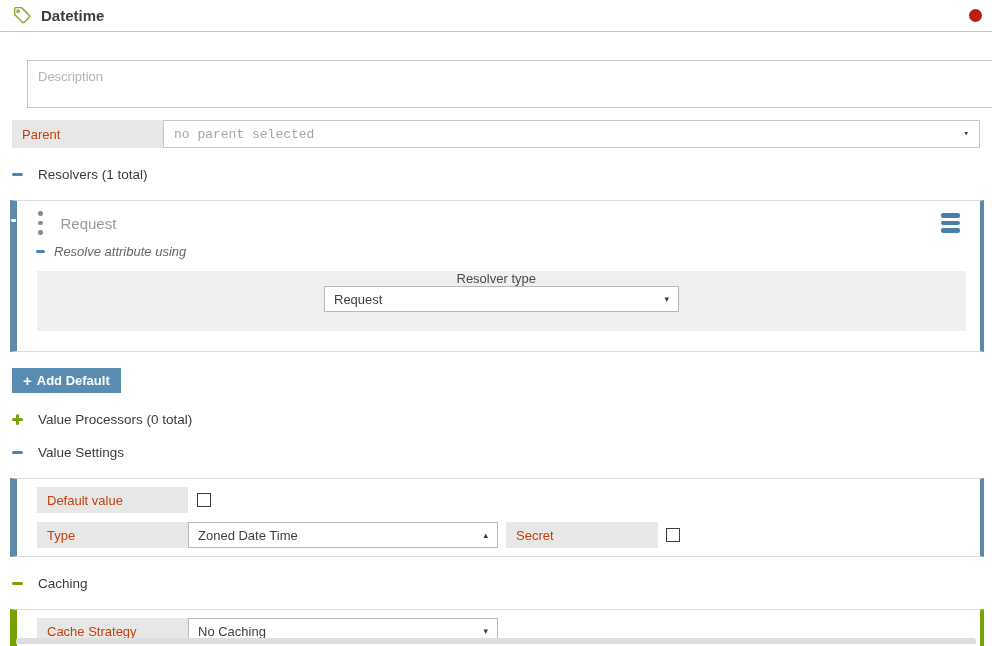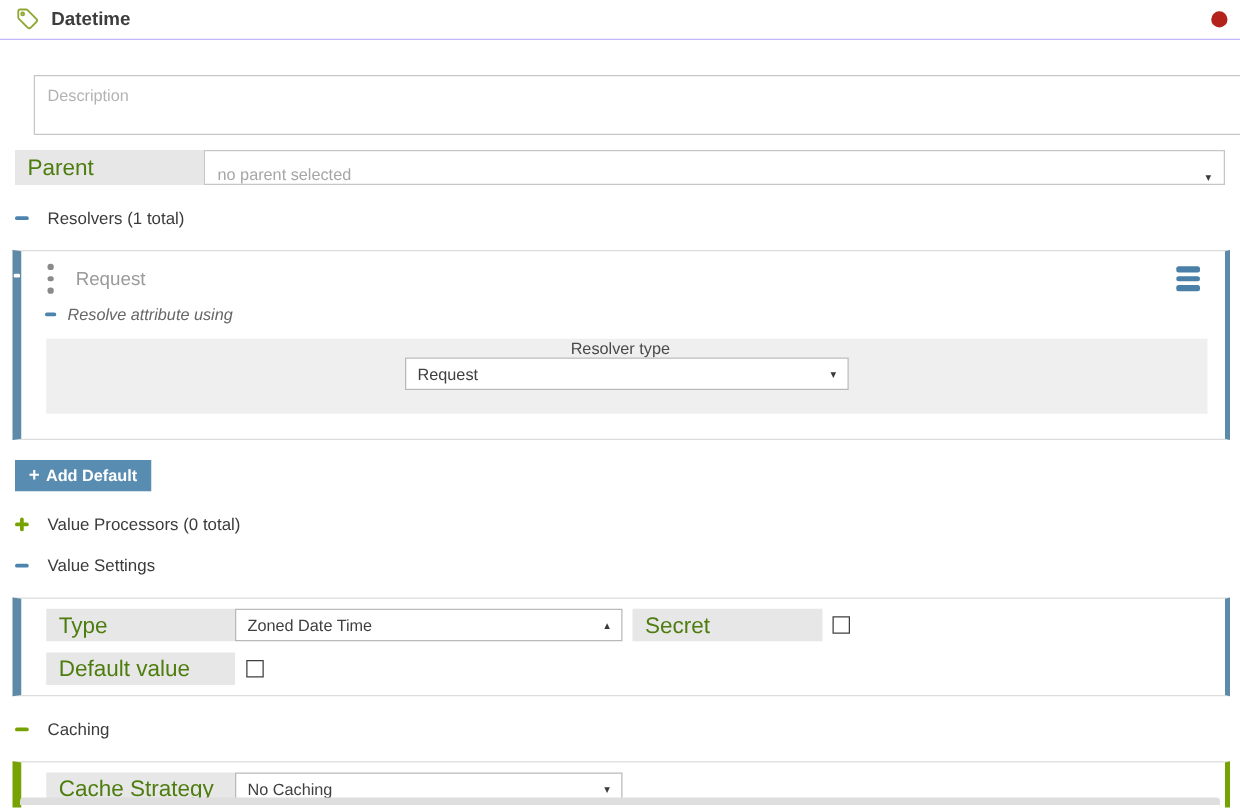--- a/index.html
+++ b/index.html
@@ -20,26 +20,26 @@
   textarea.description {
     display:block; margin:28px 27px 0; width:968px; height:48px;
     border:1px solid #c6c6c6; resize:none; padding:8px 10px;
     font:13px "Liberation Sans", sans-serif; color:#3f3f3f; outline:none;
   }
   textarea.description::placeholder { color:#b3b3b3; }
 
   
   .parent-row { margin:12px 12px 0; height:28px; display:flex; align-items:stretch; }
   .field-label {
-    width:151px; background:#e8e7e7; color:#4d7c0f; font-size:18px;
+    width:151px; background:#e8e7e7; color:#c2410c; font-size:13px;
     display:flex; align-items:center; padding:0 10px; flex:none;
   }
   .combo {
     flex:1; border:1px solid #c6c6c6; background:#fff; display:flex;
-    align-items:flex-end; justify-content:space-between; padding:0 10px; cursor:pointer;
+    align-items:center; justify-content:space-between; padding:0 10px; cursor:pointer;font-family:Liberation Mono, monospace;
   }
   .combo .ph { color:#a6a6a6; font-size:13px; }
   .caret { font-size:9px; color:#3a3a3a; line-height:1; }
 
   
   .section-head { margin:19px 0 0 12px; display:flex; align-items:center; height:14px; cursor:pointer; }
   .section-head .label { margin-left:15px; font-size:13.5px; color:#3b3b3b; }
   .minus { width:11px; height:3px; border-radius:1.5px; flex:none; }
   .minus.blue  { background:#4c84ad; }
   .minus.green { background:#76a203; }
@@ -182,32 +182,32 @@
   </div>
 
   
   <div class="section-head">
     <span class="minus blue"></span>
     <span class="label">Value Settings</span>
   </div>
 
   <div class="card blue settings-card">
     <div class="vs-row">
+      <div class="field-label">Default value</div>
+      <span class="checkbox"></span>
+    </div>
+    <div class="vs-row">
       <div class="field-label">Type</div>
       <div class="select w310">
         <span>Zoned Date Time</span>
         <span class="caret">▴</span>
       </div>
       <div class="field-label w152">Secret</div>
       <span class="checkbox gap8"></span>
     </div>
-    <div class="vs-row">
-      <div class="field-label">Default value</div>
-      <span class="checkbox"></span>
-    </div>
   </div>
 
   
   <div class="section-head">
     <span class="minus green"></span>
     <span class="label">Caching</span>
   </div>
 
   <div class="card green settings-card">
     <div class="vs-row">

